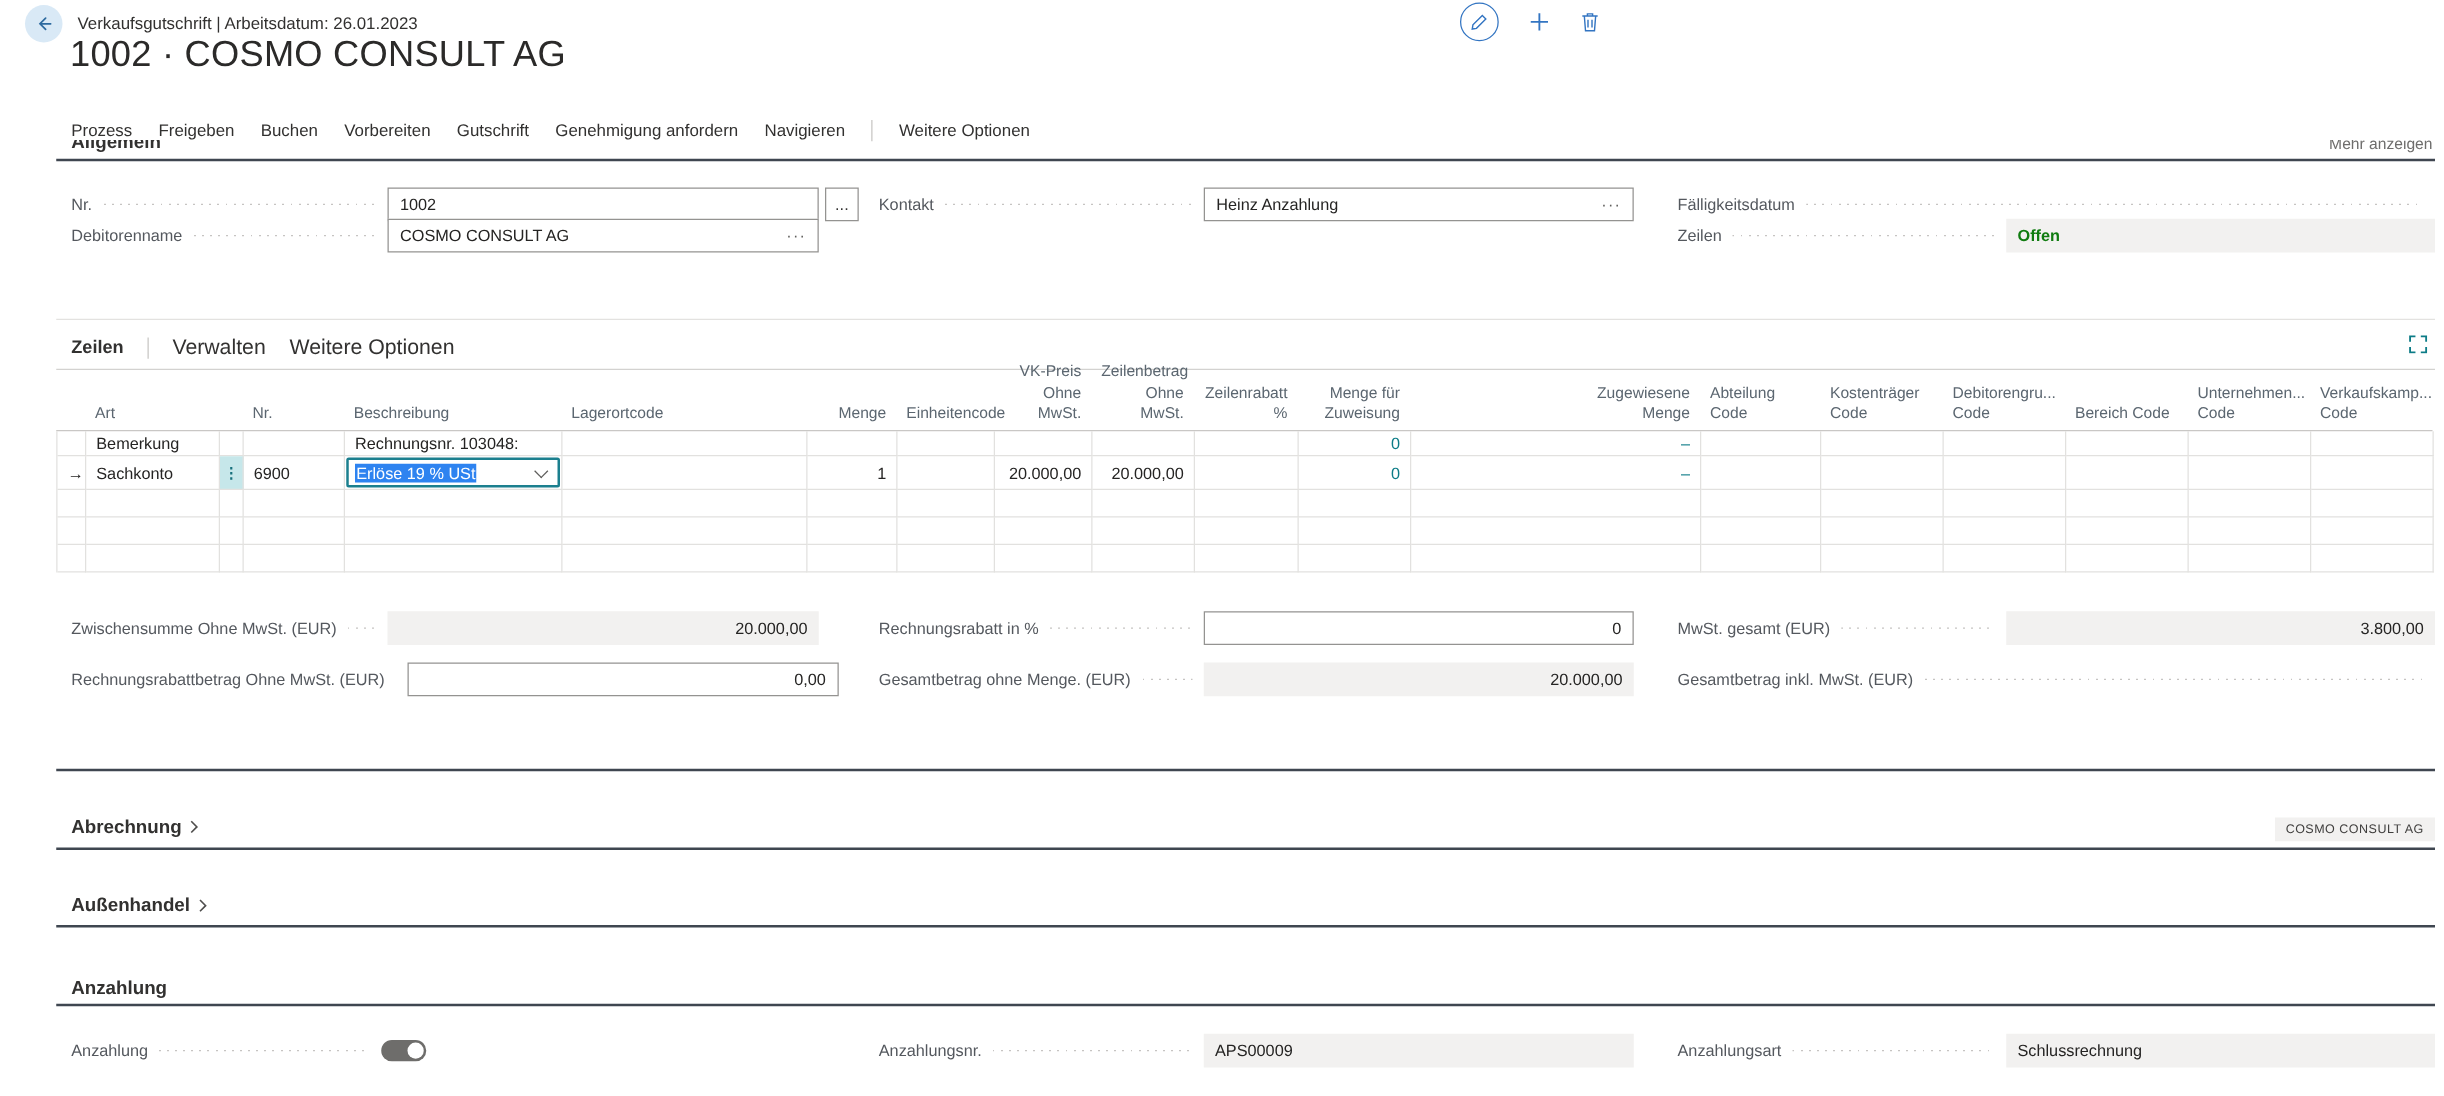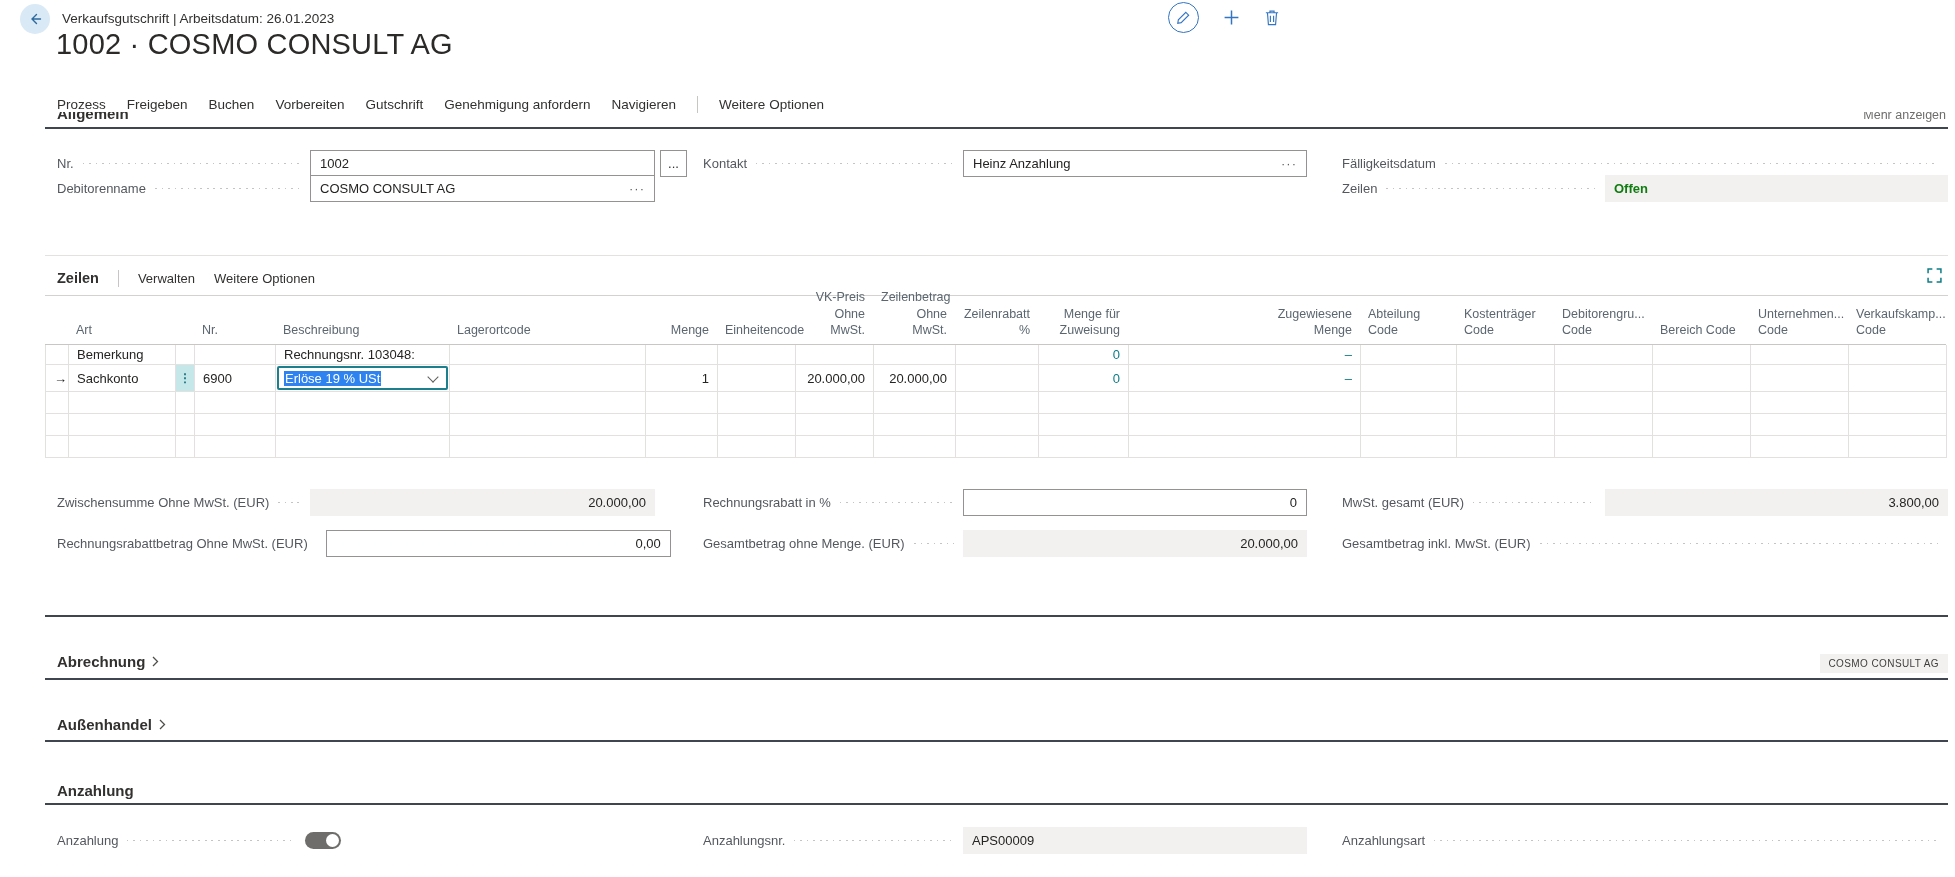--- a/index.html
+++ b/index.html
@@ -37,21 +37,21 @@
   .fbox .val{flex:1;white-space:nowrap;overflow:hidden;}
   .fbox.num .val{text-align:right;}
   .inline-ellipsis{color:#5f5e5c;margin-left:8px;letter-spacing:1px;font-size:13px;cursor:pointer;}
   .assist-btn{position:absolute;top:0;box-sizing:border-box;width:27px;height:27px;border:1px solid #949391;
               background:#fff;display:flex;align-items:center;justify-content:center;
               font-size:13px;color:#323130;cursor:pointer;}
   .status-val{color:#107c10;font-weight:700;}
   
   .lines-bar{position:absolute;left:0;top:266px;height:24px;display:flex;align-items:center;gap:19px;}
   .lines-title{font-size:14.5px;font-weight:700;margin-left:12px;}
-  .lines-mi{font-size:13px;cursor:pointer;}
+  .lines-mi{font-size:17px;cursor:pointer;}
   .focus-icon{position:absolute;right:6px;top:268px;cursor:pointer;}
   .grid{position:absolute;left:0;top:299px;width:1901px;font-size:13px;}
   .grid-head{display:flex;align-items:flex-end;height:45px;border-bottom:1px solid #c9c7c5;}
   .gh{box-sizing:border-box;flex:none;padding:0 8px 6px 8px;font-size:12.5px;color:#5b6670;
       white-space:pre-line;line-height:1.3;}
   .grid-body{border-left:1px solid #e2e1df;}
   .grid-row{display:flex;}
   .gc{box-sizing:border-box;flex:none;border-right:1px solid #e2e1df;border-bottom:1px solid #e2e1df;
       padding:0 8px;display:flex;align-items:center;color:#252423;overflow:hidden;white-space:nowrap;}
   .gc.menu-cell{padding:0;align-items:center;justify-content:center;background:#c6e7ea;
@@ -418,17 +418,20 @@
       <div class="fgroup" style="left:658px;width:604px;">
         <span class="flabel">Anzahlungsnr.</span>
         <span class="leader"></span>
         <div class="fbox readonly" style="width:344px;">
           <span class="val">APS00009</span>
         </div>
       </div>
       <div class="fgroup" style="left:1297px;width:606px;">
         <span class="flabel">Anzahlungsart</span>
         <span class="leader"></span>
+        <div class="fbox readonly" style="width:343px;">
+          <span class="val">Schlussrechnung</span>
+        </div>
       </div>
     </div>
 
   </div>
 </div>
 
 </body></html>

